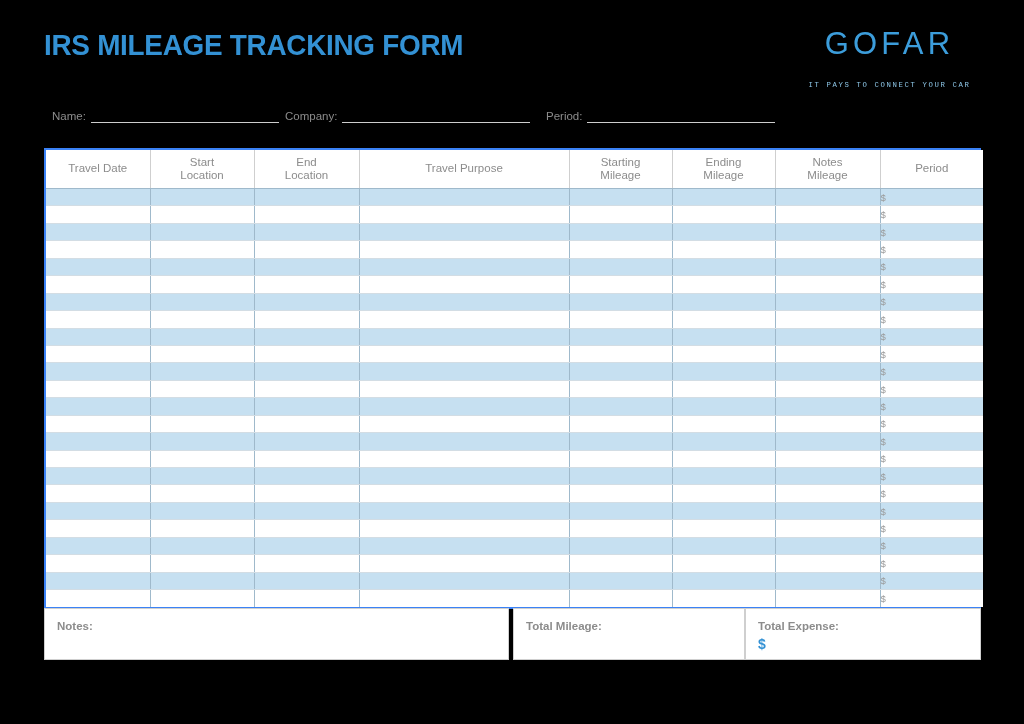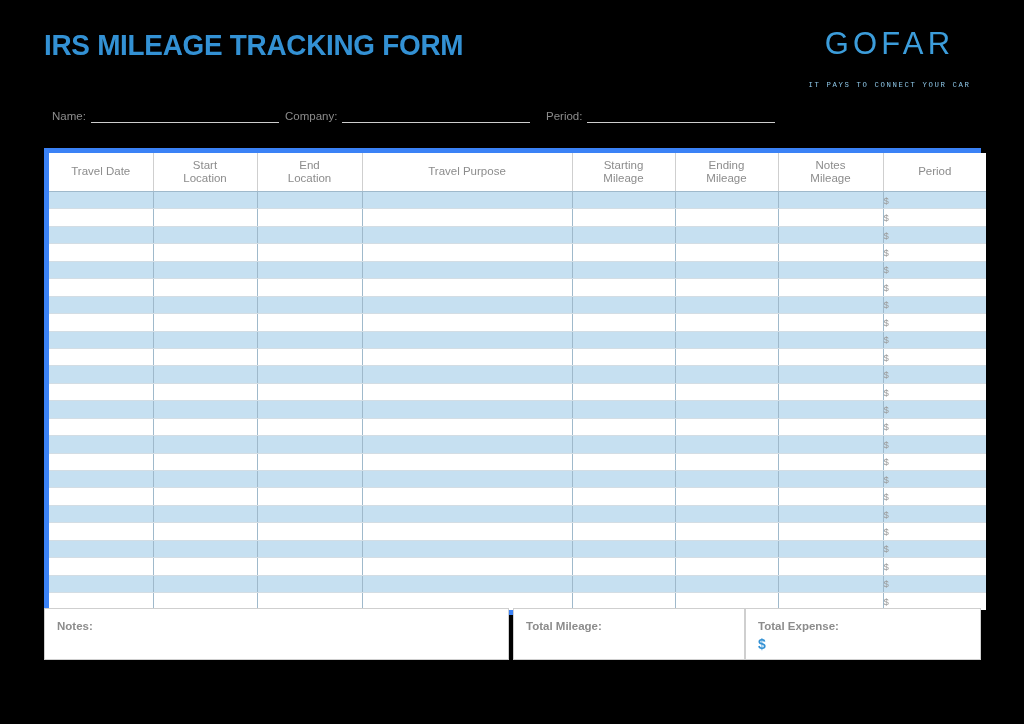--- a/index.html
+++ b/index.html
@@ -101,21 +101,21 @@
   #field-period  .field-line   { width: 188px; }
   #field-rate      { left: 781px; }
   #field-rate    .field-line   { width: 140px; }
 
   
   .table-wrap {
     position: absolute;
     left: 44px;
     top: 148px;
     width: 937px;
-    border: 5px solid #3b82f6;
+    border: 2px solid #3b82f6;
     box-sizing: border-box;
   }
   table.mileage {
     border-collapse: collapse;
     width: 100%;
     table-layout: fixed;
   }
   table.mileage th {
     font-weight: normal;
     font-size: 11.5px;

